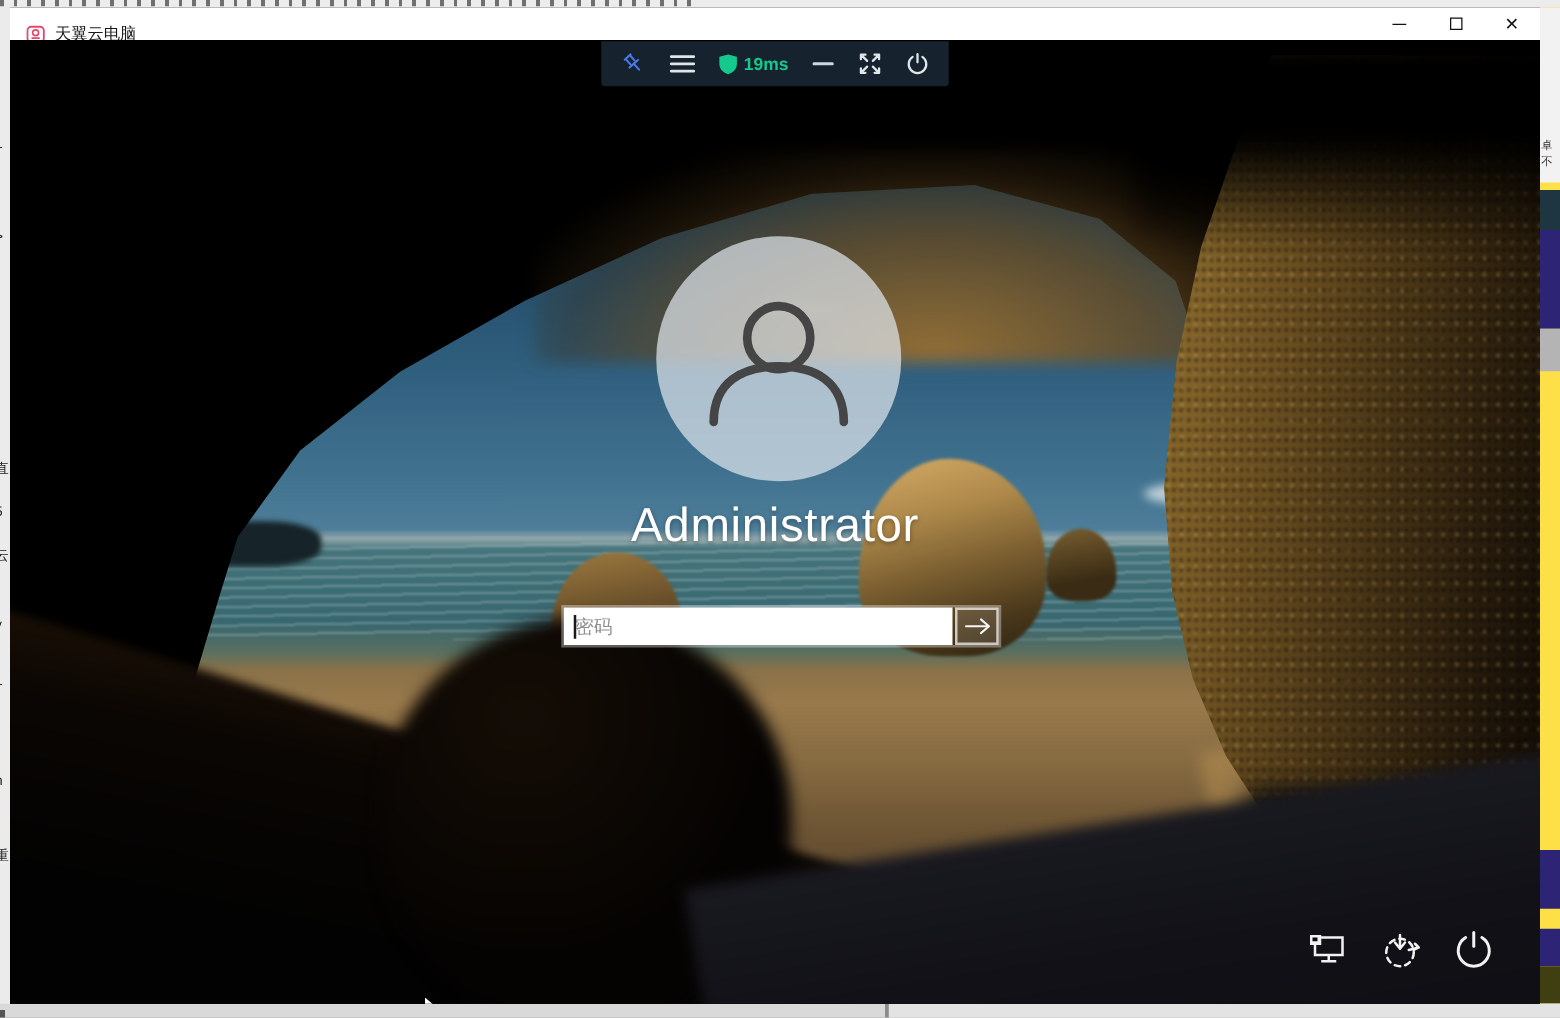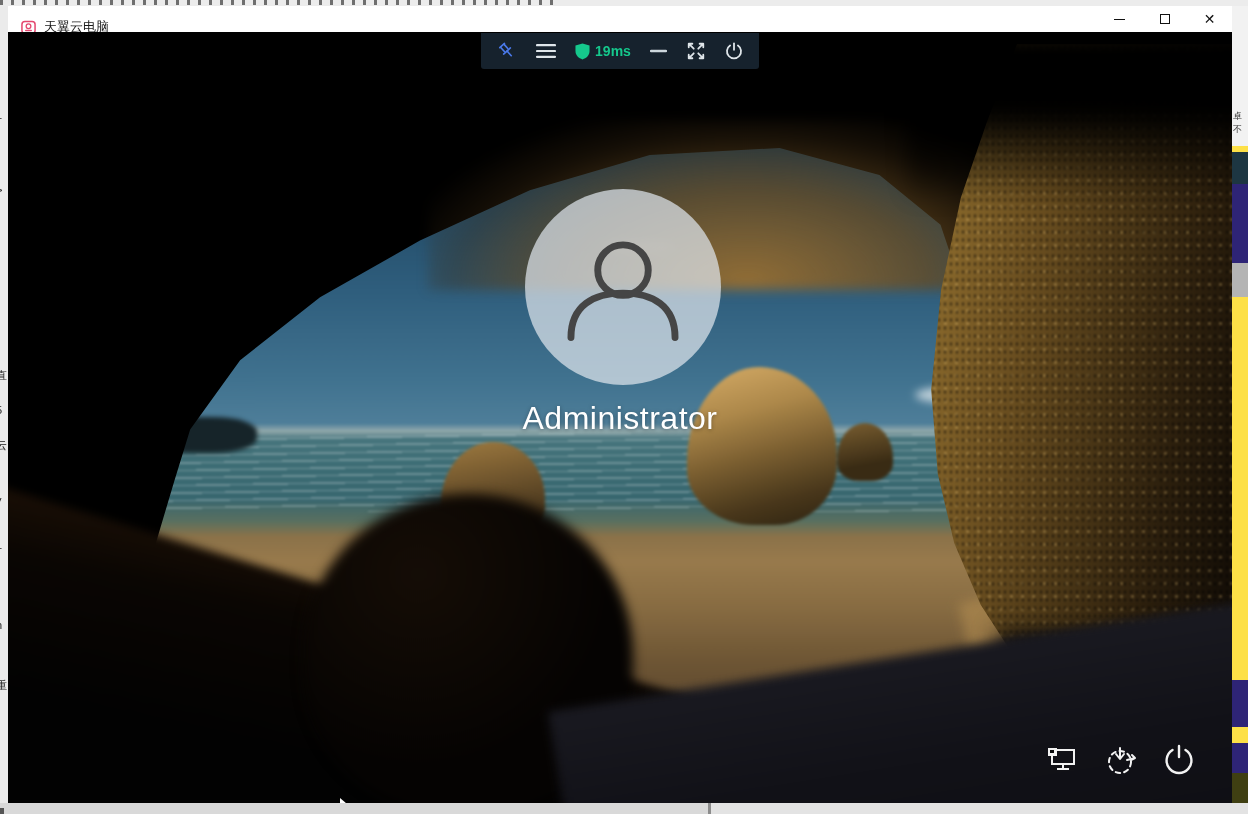--- a/index.html
+++ b/index.html
@@ -95,21 +95,21 @@
     background:var(--toolbar_bg, #16222d); border-radius:0 0 3px 3px; display:flex; align-items:center;
     justify-content:space-between; padding:0 16px; z-index:30; }
   .tb-item { display:flex; align-items:center; cursor:pointer; }
   #latency-group { gap:5px; cursor:default; }
   #latency-text { color:var(--accent_green, #15c88c); font-size:14px; font-weight:bold; }
 
   
   #avatar { position:absolute; left:517px; top:157px; width:196px; height:196px; border-radius:50%;
     background:rgba(222,229,236,.72); z-index:20; display:flex; align-items:center; justify-content:center; }
   #username { position:absolute; left:0; top:368px; width:1224px; text-align:center; z-index:20;
-    font-size:32px; font-weight:300; color:#fff; letter-spacing:.5px;
+    font-size:38px; font-weight:300; color:#fff; letter-spacing:.5px;
     text-shadow:0 1px 4px rgba(0,0,0,.35); }
   #pwd-row { position:absolute; left:441px; top:452px; width:352px; height:34px; z-index:20;
     display:flex; border:2px solid rgba(255,255,255,.35); }
   #pwd-input { width:311px; height:100%; border:none; outline:none; background:#fff;
     font-size:15px; padding-left:9px; color:#222; }
   #pwd-input::placeholder { color:#8f8f8f; }
   #caret { position:absolute; left:8px; top:6px; width:1.5px; height:19px; background:#1a1a1a; }
   #pwd-submit { width:37px; height:100%; margin-left:2px; background:rgba(255,255,255,.12);
     border:2px solid rgba(255,255,255,.7); display:flex; align-items:center; justify-content:center; cursor:pointer; }
   #login-footer { position:absolute; right:36px; bottom:26px; display:flex; gap:24px; z-index:20; }
@@ -252,20 +252,33 @@
       <div id="avatar">
         <svg width="150" height="150" viewBox="0 0 196 196">
           <g fill="none" stroke="#454545" stroke-width="9" stroke-linecap="round">
             <circle cx="98" cy="76" r="33"></circle>
             <path d="M30 164 C30 122 60 106 98 106 C136 106 166 122 166 164"></path>
           </g>
         </svg>
       </div>
       <div id="username">Administrator</div>
 
+      <div id="pwd-row">
+        <div style="position:relative">
+          <input id="pwd-input" type="password" placeholder="密码" style="">
+          <div id="caret"></div>
+        </div>
+        <div id="pwd-submit">
+          <svg width="22" height="16" viewBox="0 0 24 16">
+            <g fill="none" stroke="#f5f5f5" stroke-width="1.8" stroke-linecap="round" stroke-linejoin="round">
+              <path d="M2 8 h19 M15 2 l7 6 l-7 6"></path>
+            </g>
+          </svg>
+        </div>
+      </div>
 
       <div id="login-footer">
         <div class="foot-btn">
           <svg width="34" height="30" viewBox="0 0 34 30">
             <g fill="none" stroke="#f2f2f2" stroke-width="2">
               <rect x="6" y="5" width="22" height="14"></rect>
               <path d="M17 19 v5 M11 24 h12"></path>
             </g>
             <rect x="2" y="3" width="9" height="8" fill="#f2f2f2"></rect>
             <rect x="4" y="5" width="4" height="3" fill="#0b0b0b"></rect>

